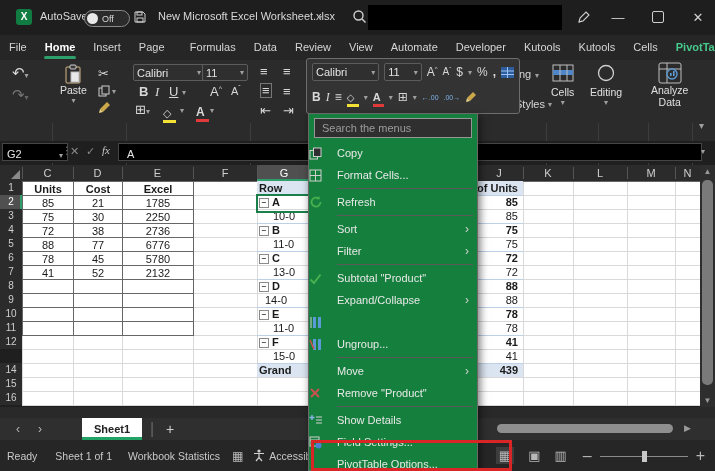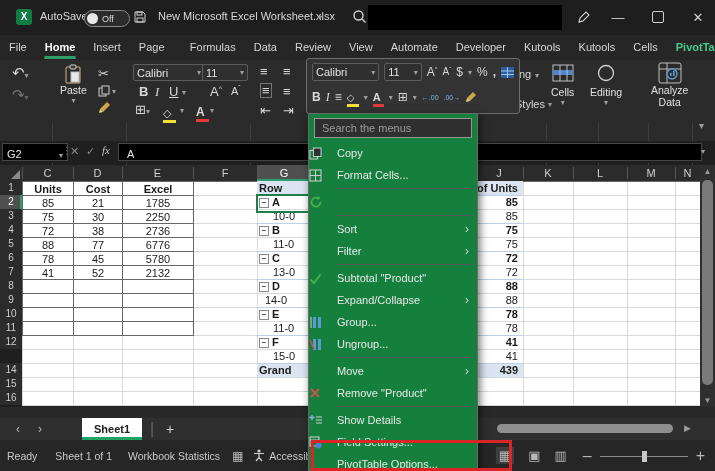--- a/index.html
+++ b/index.html
@@ -525,20 +525,21 @@
           <span class="mil"><u>F</u>ormat Cells...</span>
         </div>
         <div class="msep"></div>
         <div class="mi">
           <span class="mic">
             <svg width="14" height="14" viewBox="0 0 14 14">
               <path d="M11.5 7a4.5 4.5 0 1 1-1.4-3.2" fill="none" stroke="#49b04f" stroke-width="1.8"></path>
               <path d="M10.5 1v3.2H7.3z" fill="#49b04f"></path>
             </svg>
           </span>
+          <span class="mil"><u>R</u>efresh</span>
         </div>
         <div class="msep"></div>
         <div class="mi">
           <span class="mic"></span>
           <span class="mil"><u>S</u>ort</span>
           <span class="ms">›</span>
         </div>
         <div class="mi">
           <span class="mic"></span>
           <span class="mil">Fil<u>t</u>er</span>
@@ -559,21 +560,20 @@
           <span class="ms">›</span>
         </div>
         <div class="mi">
           <span class="mic">
             <svg width="14" height="13" viewBox="0 0 14 13">
               <rect x="4" y="1" width="3" height="11" fill="#5b9bd5"></rect>
               <rect x="9" y="1" width="3" height="11" fill="#5b9bd5"></rect>
               <path d="M2 1v11" stroke="#cfcfcf"></path>
             </svg>
           </span>
-          <span class="mil"><u>G</u>roup...</span>
         </div>
         <div class="mi">
           <span class="mic">
             <svg width="14" height="13" viewBox="0 0 14 13">
               <rect x="4" y="1" width="3" height="11" fill="#5b9bd5"></rect>
               <rect x="9" y="1" width="3" height="11" fill="#5b9bd5"></rect>
               <path d="M1 2l4 9" stroke="#d04f4f" stroke-width="1.6"></path>
             </svg>
           </span>
           <span class="mil"><u>U</u>ngroup...</span>

